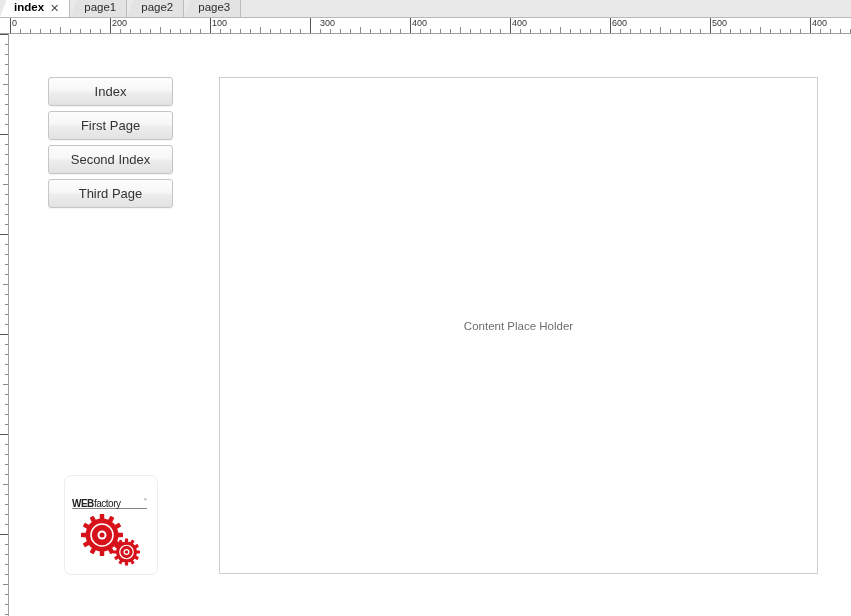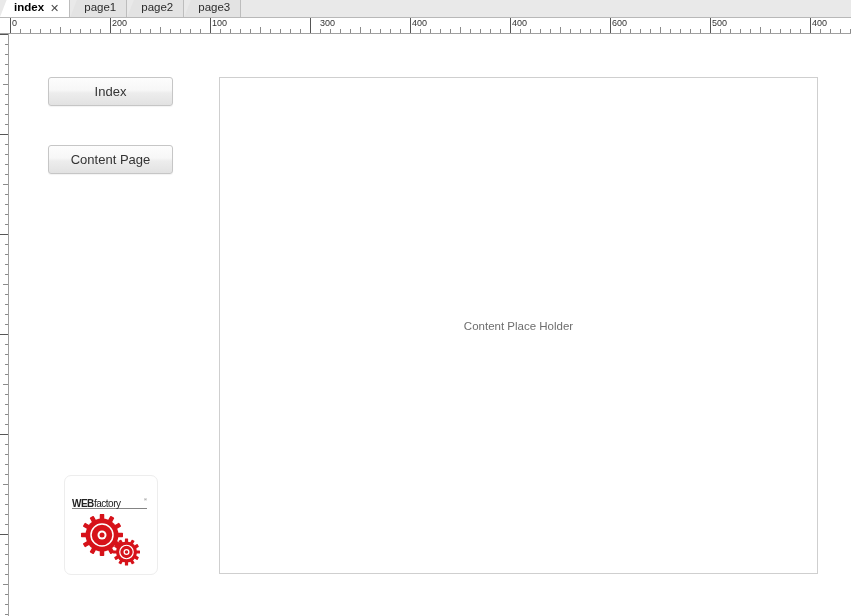--- a/index.html
+++ b/index.html
@@ -363,22 +363,28 @@
       <div class="vtick minor" style="top: 560px;"></div>
       <div class="vtick minor" style="top: 570px;"></div>
       <div class="vtick minor" style="top: 580px;"></div>
     </div>
 
   <div class="canvas">
 
     <div class="navbtn" style="top:42px">
       <span>Index</span>
     </div>
+    <div class="navbtn" style="top:76px">
+      <span>First Page</span>
+    </div>
     <div class="navbtn" style="top:110px">
-      <span>Content Page</span>
+      <span>Second Index</span>
+    </div>
+    <div class="navbtn" style="top:144px">
+      <span>Third Page</span>
     </div>
 
     <div class="content-panel">
       <span class="content-panel-label">Content Place Holder</span>
     </div>
 
     <div class="logo-box">
 
       <svg class="logo-wordmark" viewBox="0 0 168 32" xmlns="http://www.w3.org/2000/svg">
         <text x="2" y="22" font-family="Liberation Sans, sans-serif" font-size="20" font-weight="bold" fill="#222222" letter-spacing="-1">WEB</text>

